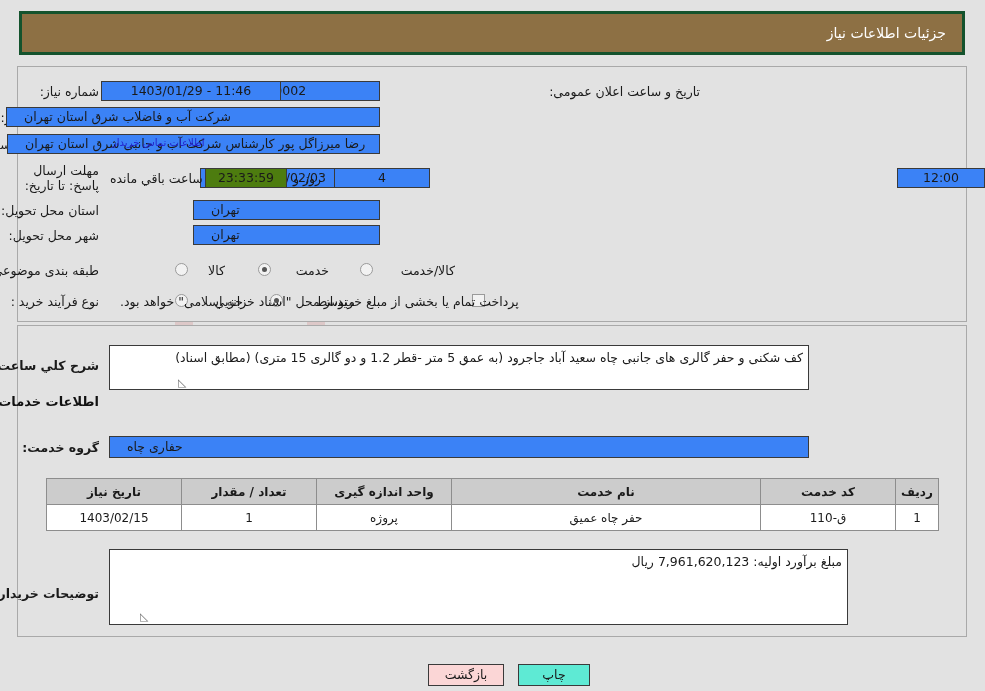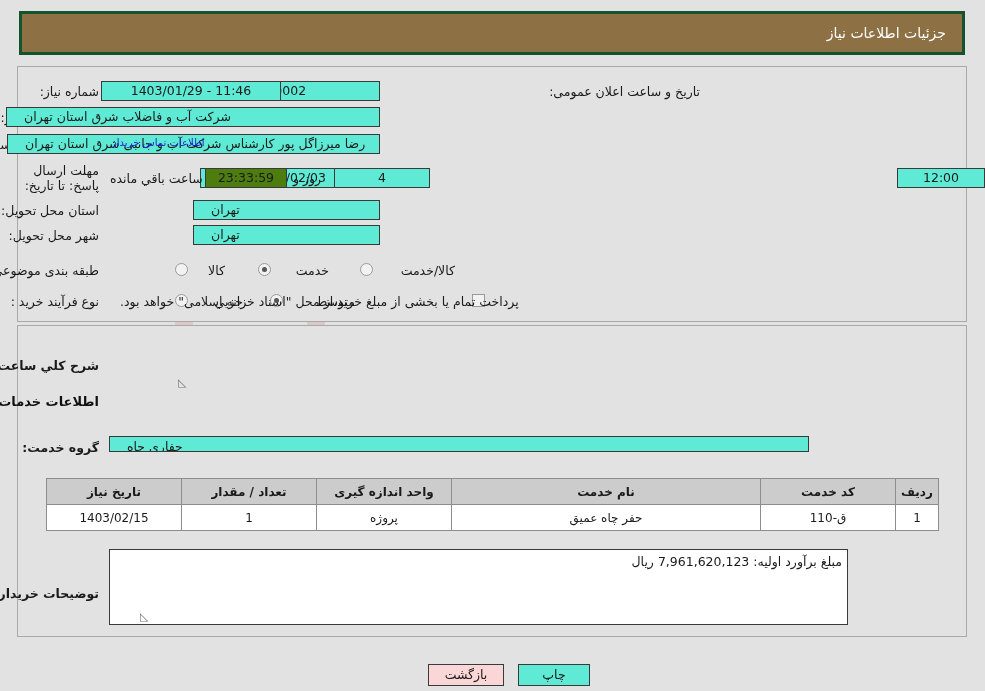--- a/index.html
+++ b/index.html
@@ -107,21 +107,21 @@
     position: absolute;
     font-size: 12.5px;
     color: #1a1a1a;
     white-space: nowrap;
     z-index: 12;
     line-height: 15px;
   }
   .lbl-b { font-weight: bold; }
   .fld {
     position: absolute;
-    background: #5eead4;
+    background: #3b82f6;
     border: 1px solid #3a3a3a;
     box-sizing: border-box;
     font-size: 12.5px;
     color: #1a1a1a;
     line-height: 18px;
     padding: 0 4px;
     height: 20px;
     overflow: hidden;
     white-space: nowrap;
     z-index: 12;
@@ -293,26 +293,27 @@
   <div class="radio" id="prc-r0" style="right:797px; top:294px;"></div>
   <div class="lbl" style="right:742px; top:294px;">جزیي</div>
   <div class="radio on" id="prc-r1" style="right:702px; top:294px;"></div>
   <div class="lbl" style="right:630px; top:294px;margin-left:48px;">متوسط</div>
   <div class="cbx" id="prc-cbx" style="right:500px; top:294px;"></div>
   <div class="lbl" style="right:520px; top:294px; right:auto; left:120px;">پرداخت تمام یا بخشی از مبلغ خرید،از محل "اسناد خزانه اسلامی" خواهد بود.</div>
 
   <div class="panel" id="panel-bottom"></div>
 
   <div class="lbl lbl-b" style="right:886px; top:358px;">شرح کلي ساعت:</div>
+  <div class="ta" style="right:176px; top:345px; width:700px; height:45px;">کف شکنی و حفر گالری های جانبی چاه سعید آباد جاجرود (به عمق 5 متر -قطر 1.2 و  دو گالری 15 متری) (مطابق اسناد)</div>
   <div style="position:absolute; right:862px; top:376px; z-index:13; color:#777; font-size:11px; right:auto; left:178px;">◺</div>
 
   <div class="sect" style="right:886px; top:394px;">اطلاعات خدمات مورد نیاز</div>
 
   <div class="lbl lbl-b" style="right:886px; top:440px;">گروه خدمت:</div>
-  <div class="fld rt" style="right:176px; top:436px; width:700px; height:16px; line-height:20px;">حفاری چاه</div>
+  <div class="fld rt" style="right:176px; top:436px; width:700px; height:22px; line-height:20px;">حفاری چاه</div>
 
   <table id="tbl">
     <thead>
       <tr>
         <th style="width:36px;">ردیف</th>
         <th style="width:128px;">کد خدمت</th>
         <th>نام خدمت</th>
         <th style="width:128px;">واحد اندازه گیری</th>
         <th style="width:128px;">تعداد / مقدار</th>
         <th style="width:128px;">تاریخ نیاز</th>

